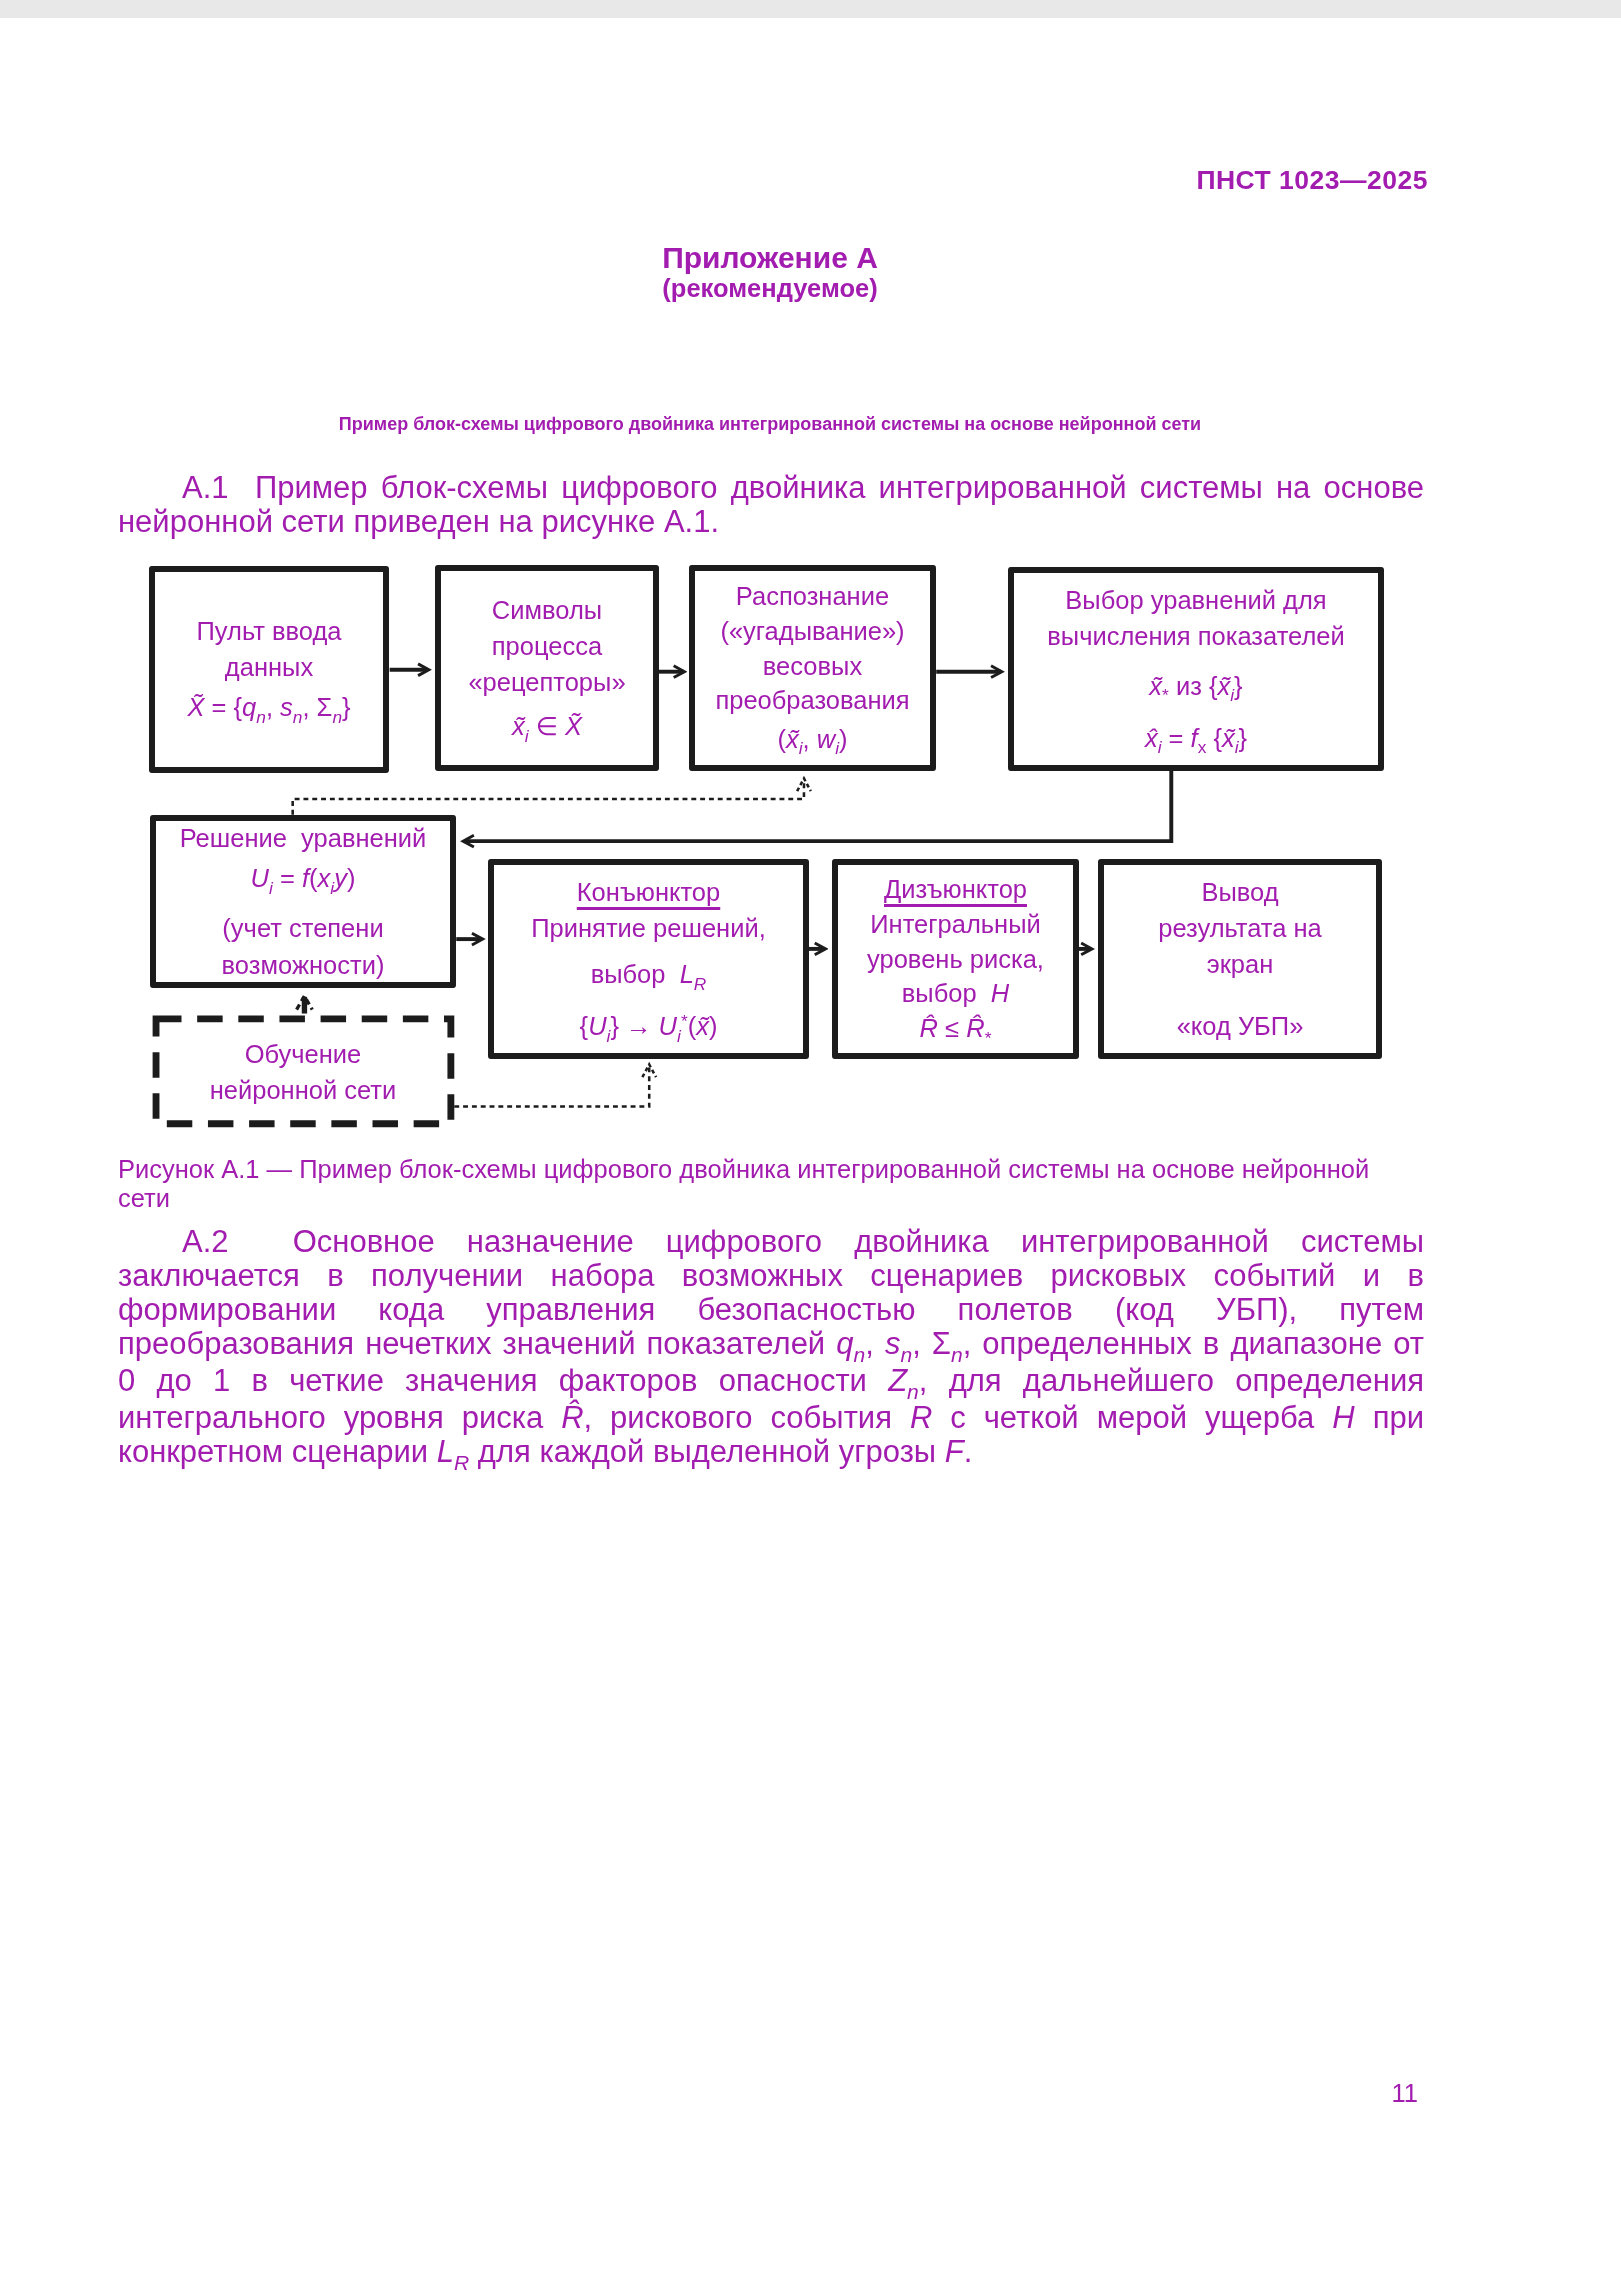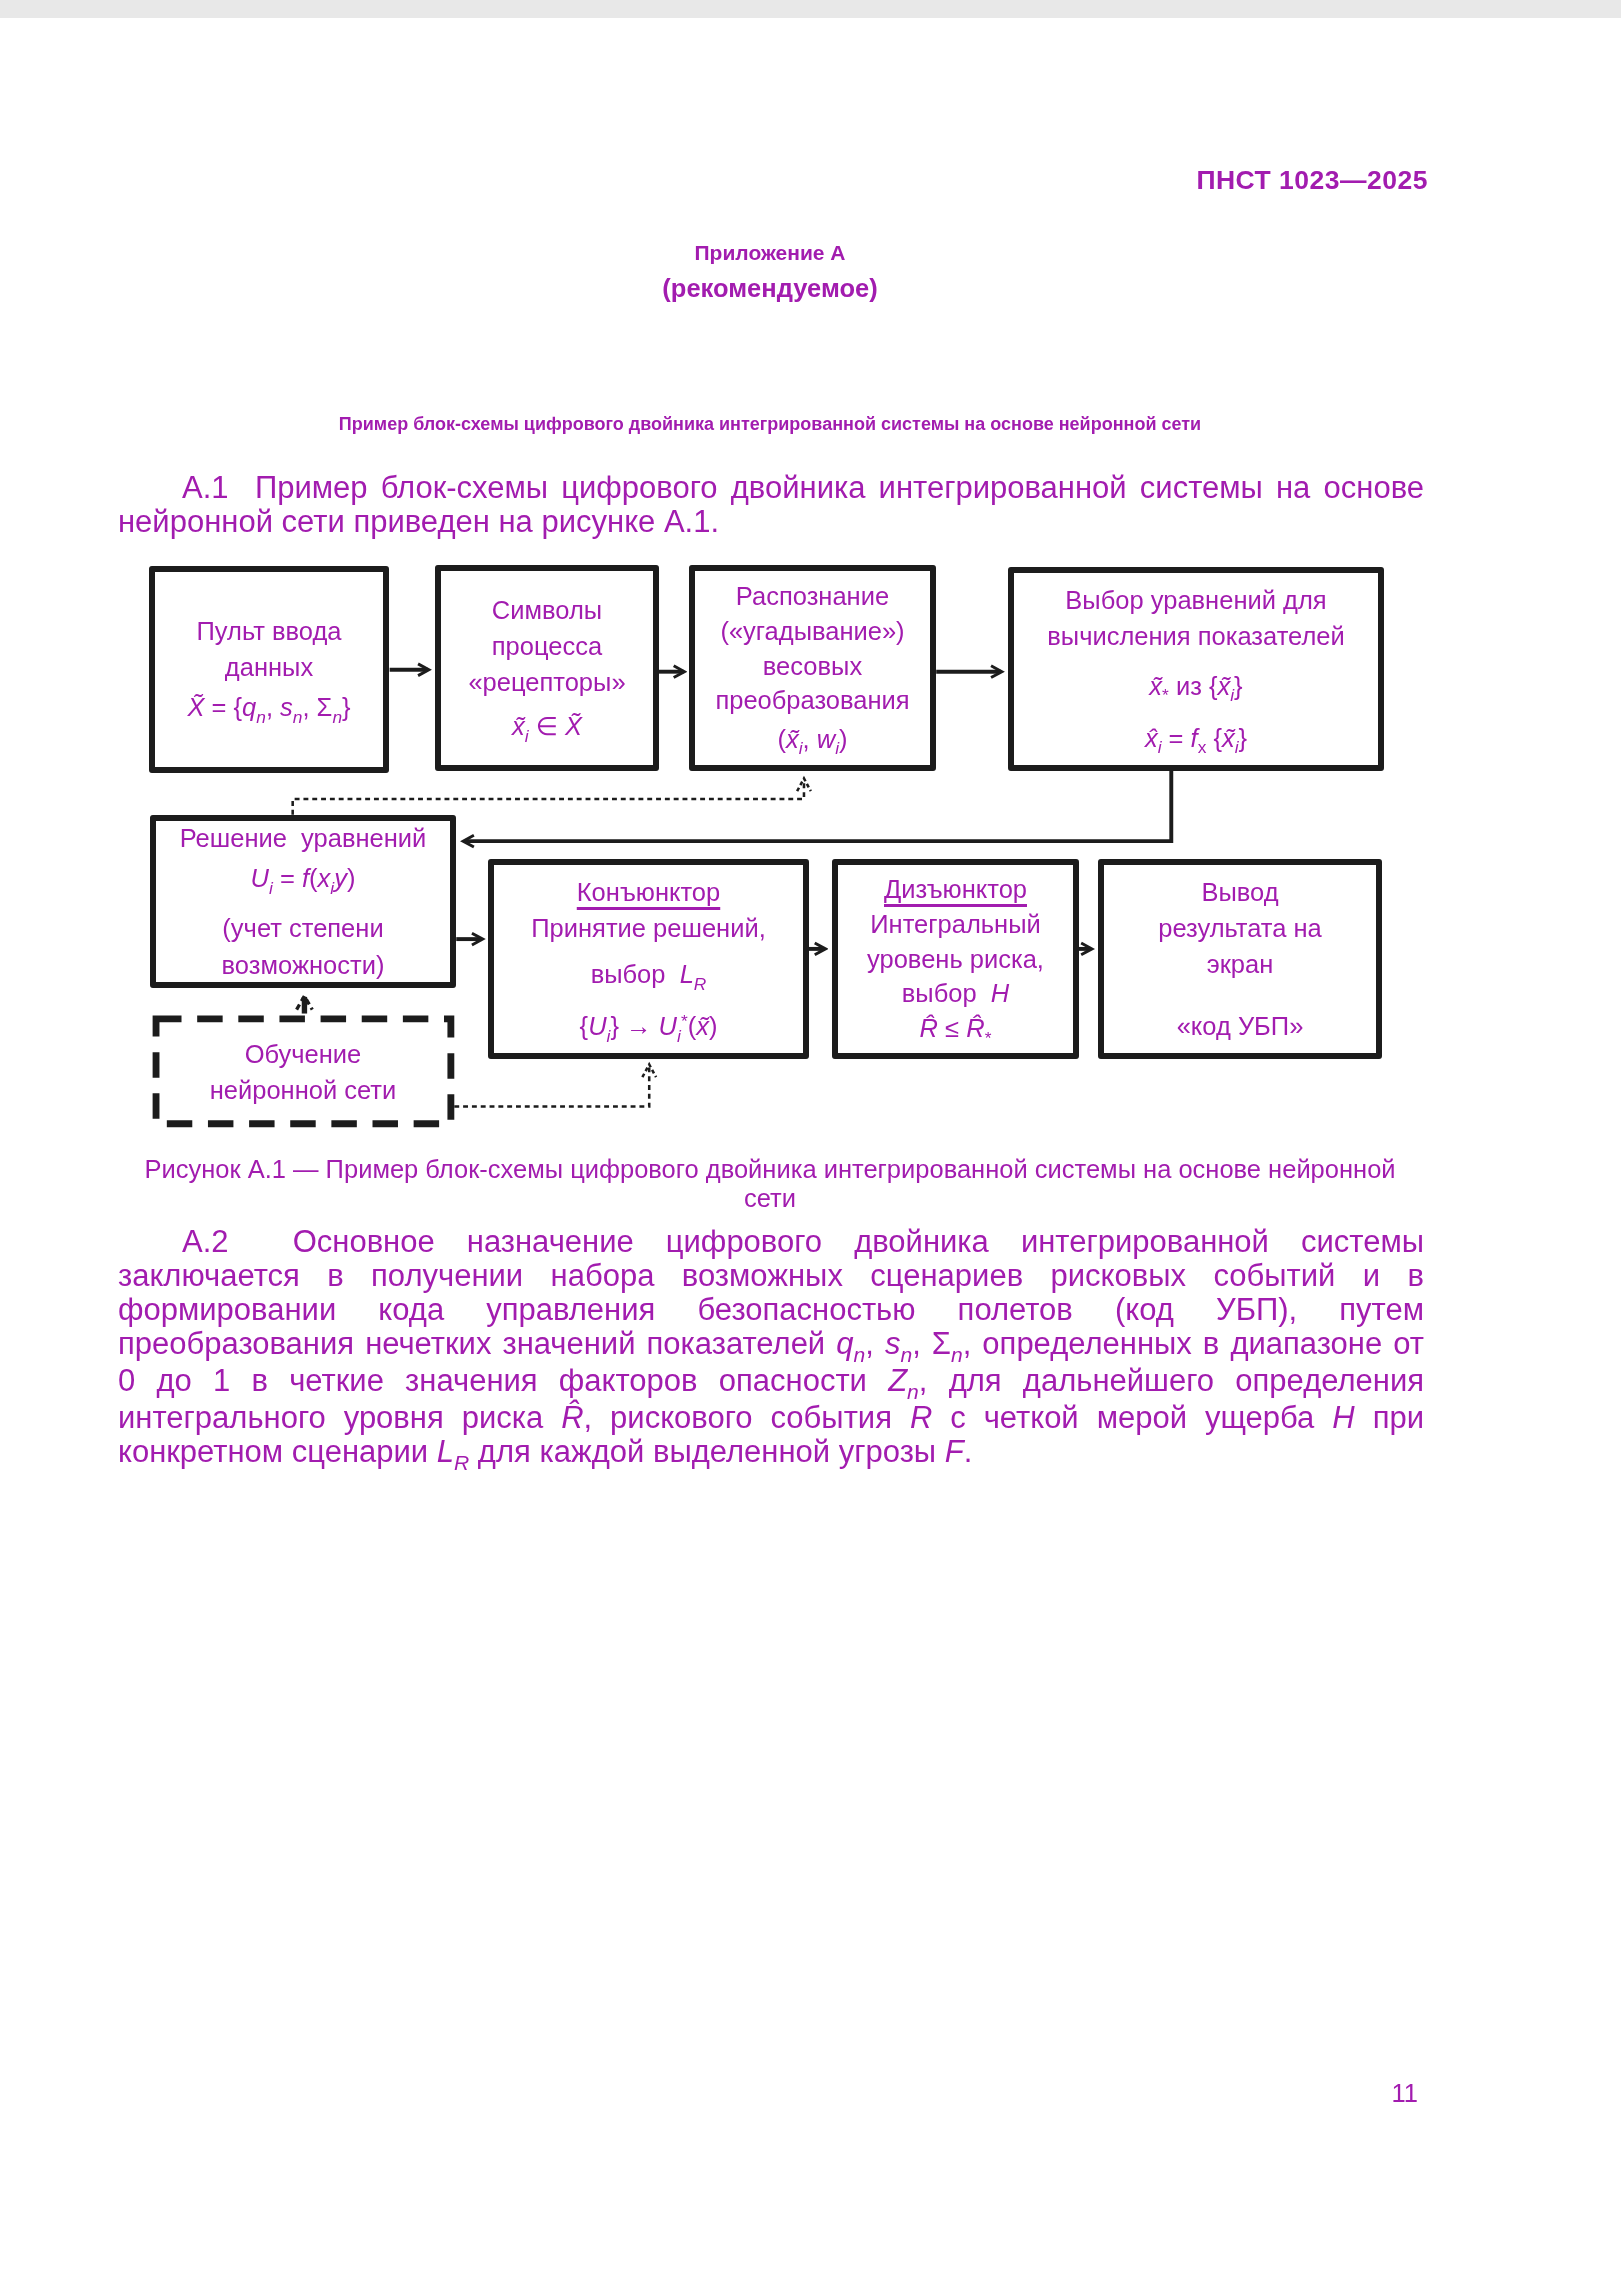--- a/index.html
+++ b/index.html
@@ -7,27 +7,27 @@
     position:relative;
     width:1621px;height:2293px;
     background:#ffffff;
     font-family:"Liberation Sans",sans-serif;
     color:#a21caf;
     overflow:hidden;
     margin-top:18px;
   }
   .abs{position:absolute;}
   .docnum{top:147px;right:193px;font-size:26.5px;font-weight:bold;letter-spacing:0.5px;}
-  .apx-head{top:223px;left:118px;width:1304px;text-align:center;font-size:21px;font-weight:bold;}
+  .apx-head{top:223px;left:118px;width:1304px;text-align:center;font-size:30px;font-weight:bold;}
   .apx-sub{top:256px;left:118px;width:1304px;text-align:center;font-size:25.5px;font-weight:bold;}
   .apx-title{top:396px;left:118px;width:1304px;text-align:center;font-size:18px;font-weight:bold;}
   .para{left:118px;width:1306px;font-size:31px;line-height:34px;text-align:justify;text-indent:64px;}
   .p-a1{top:453px;}
   .p-a2{top:1207px;}
-  .fig-caption{top:1137px;left:118px;width:1304px;text-align:center;font-size:25.5px;}
+  .fig-caption{top:1137px;left:118px;width:1304px;text-align:left;font-size:25.5px;}
   .pagenum{top:2061px;right:203px;font-size:25.5px;}
 
   .diagram{top:544px;left:118px;width:1274px;height:573px;}
   .diagram svg{position:absolute;top:0;left:0;}
   .fbox{
     position:absolute;box-sizing:border-box;
     border:6.9px solid #1c1c1c;border-radius:2.9px;background:#fff;
     display:flex;flex-direction:column;justify-content:center;align-items:center;
     text-align:center;font-size:25.5px;line-height:1.42;padding:3.9px 5.9px;
   }

